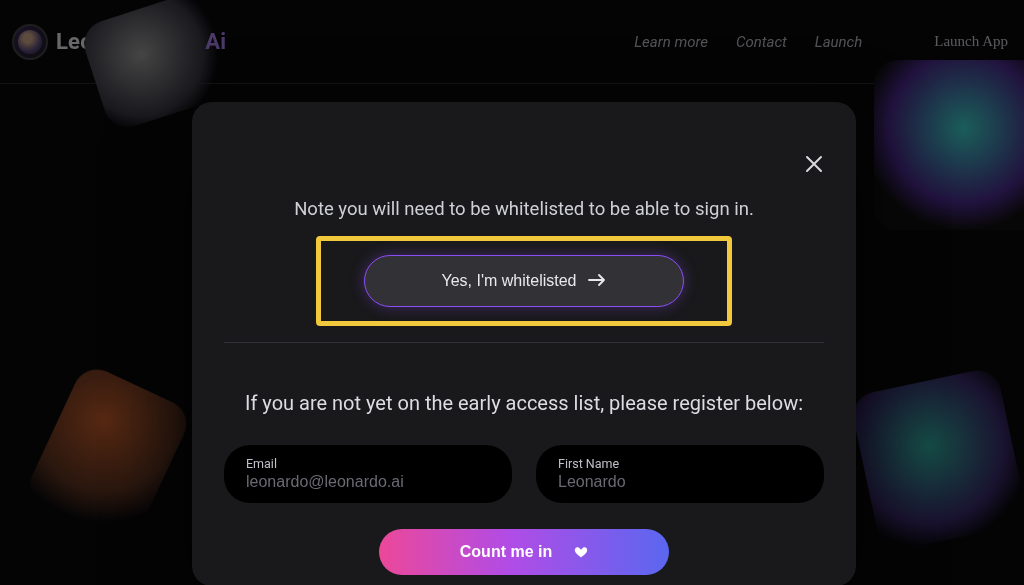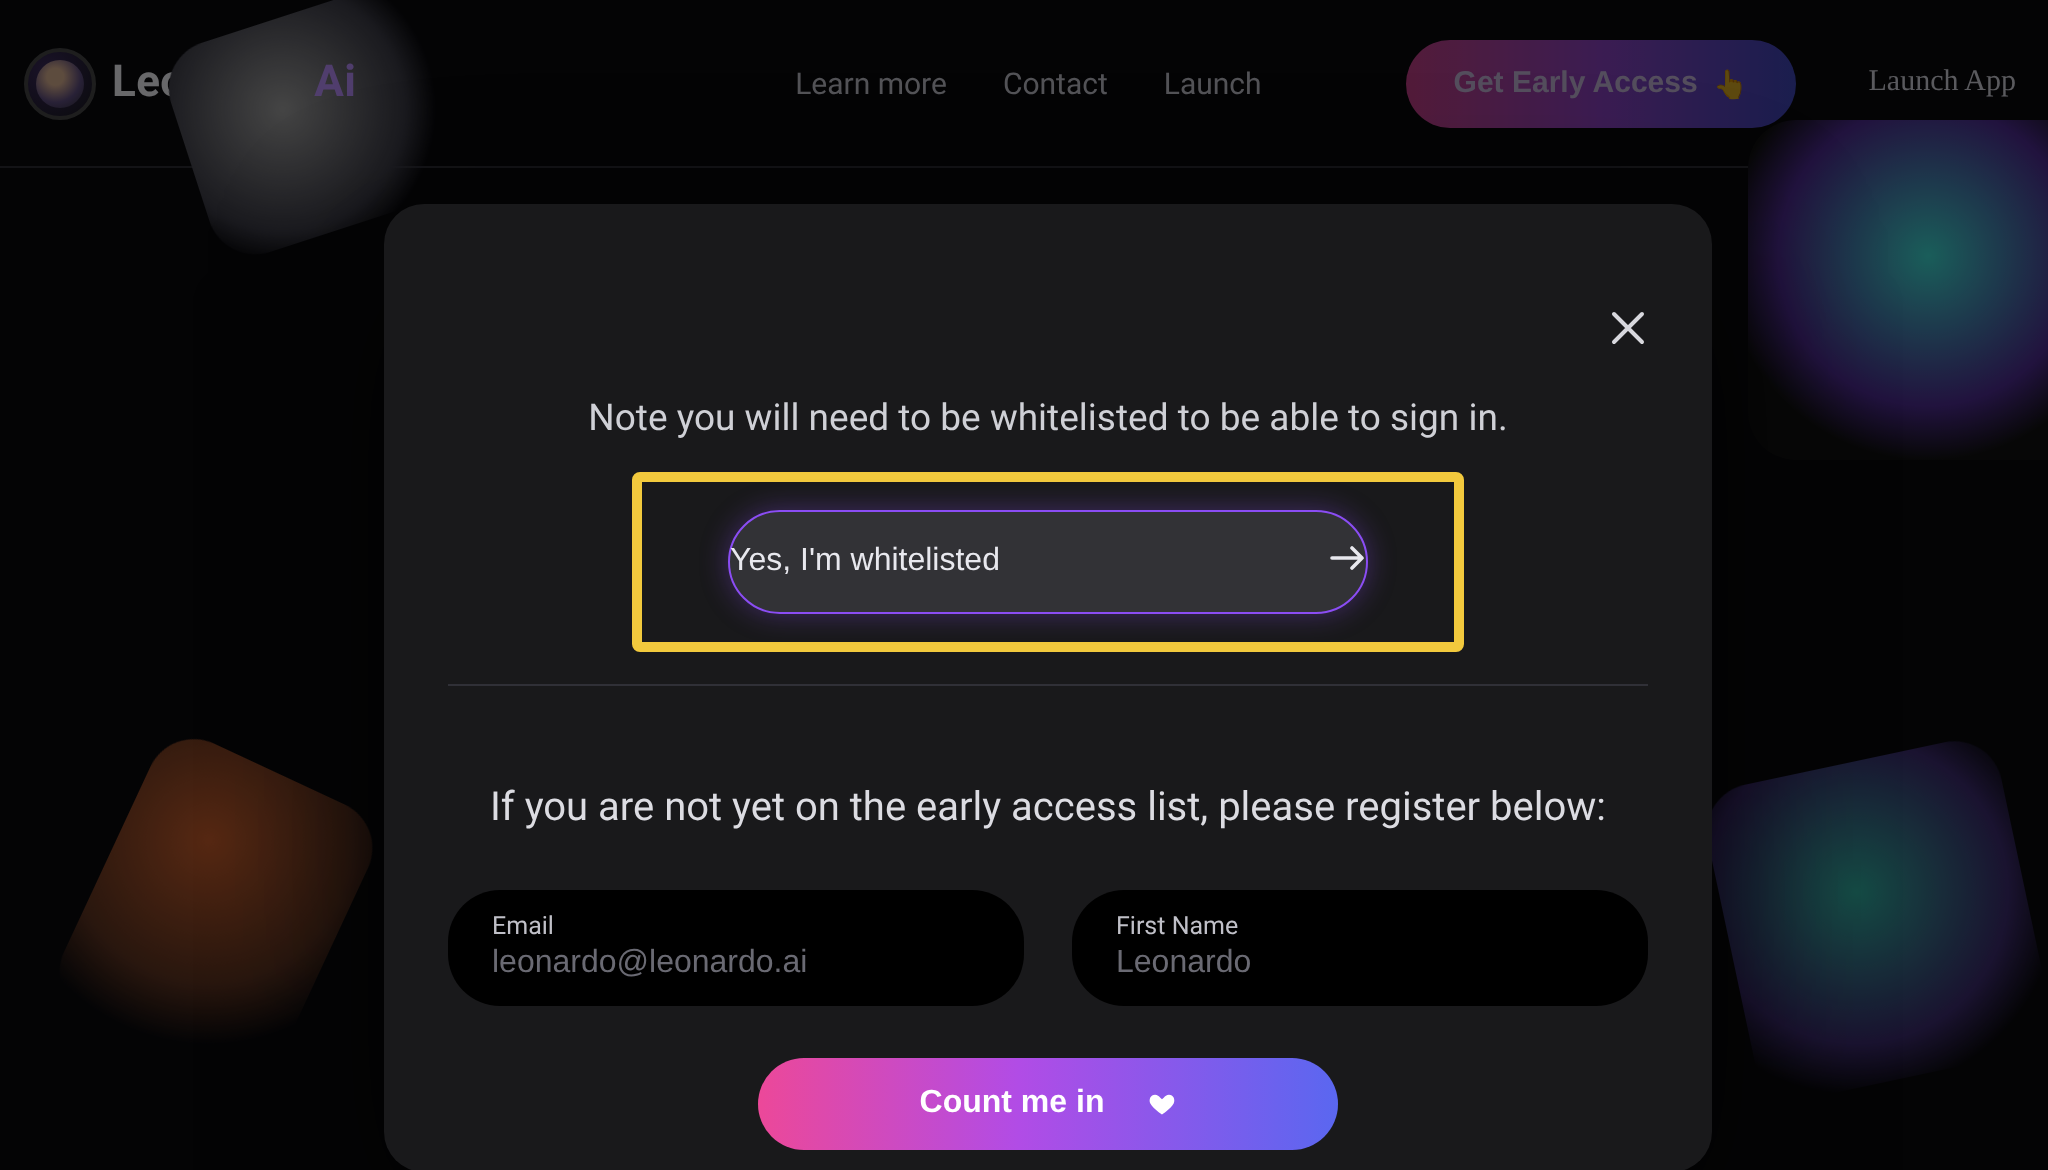--- a/index.html
+++ b/index.html
@@ -29,31 +29,32 @@
       border: 2px solid #444;
       display: flex; align-items: center; justify-content: center;
       background: radial-gradient(circle at 30% 30%, #3a2a5a, #18181f);
     }
     .logo-face {
       width: 24px; height: 24px; border-radius: 50%;
       background: radial-gradient(circle at 40% 35%, #cfa88a 20%, #5a4a7a 60%, #2a2a32);
     }
     .logo-text { font-size: 22px; font-weight: 700; color: #e6e6ea; letter-spacing: 0.2px; }
     .logo-text .dot { color: #b98cff; }
-    .logo-text .ai2 { color: #b98cff; opacity: 0.9; }
+    .logo-text .ai2 { color: #b98cff; opacity: 0.9; margin-left: 48px; }
     .nav {
       display: flex;
       gap: 28px;
       margin-left: auto;
       margin-right: 72px;
     }
     .nav a {
       color: #b9b9c2;
       font-size: 15px;
       text-decoration: none;
+      font-style: italic;
     }
     .hdr-btn-early {
       height: 44px;
       border-radius: 24px;
       border: none;
       padding: 0 24px;
       font-size: 15px;
       font-weight: 600;
       color: #e8d7ff;
       background: linear-gradient(90deg, #e44a9d 0%, #a24de0 50%, #4751d6 100%);
@@ -128,21 +129,21 @@
     .whitelist-btn {
       width: 320px;
       height: 52px;
       border-radius: 28px;
       border: 1.5px solid #8b4df4;
       background: #323236;
       color: #e8e8ee;
       font-size: 16px;
       font-weight: 500;
       cursor: pointer;
-      display: flex; align-items: center; justify-content: space-between; gap: 12px;
+      display: flex; align-items: center; justify-content: center; gap: 12px;
       box-shadow: 0 0 14px rgba(139,77,244,0.35);
     }
     .divider { height: 1px; background: #303037; margin: 16px 0 0; }
     .msg2 {
       text-align: center;
       font-size: 20px;
       color: #dcdce2;
       margin-top: 48px;
     }
     .form {
@@ -200,24 +201,20 @@
     </div>
     <div class="logo-text">
       <span>Leonardo</span><span class="dot">.</span><span class="ai2">Ai</span>
     </div>
   </div>
   <div class="nav">
     <a href="#">Learn more</a>
     <a href="#">Contact</a>
     <a href="#">Launch</a>
   </div>
-  <button class="hdr-btn-early">
-    <span>Get Early Access</span>
-    <span class="point">👆</span>
-  </button>
   <span class="hdr-launch">Launch App</span>
 </div>
 
 <div class="dim"></div>
 
 <div class="modal">
   <div class="close">
     <svg width="20" height="20" viewBox="0 0 20 20" fill="none">
       <path d="M3 3 L17 17 M17 3 L3 17" stroke="#d8d8de" stroke-width="2" stroke-linecap="round"></path>
     </svg>

